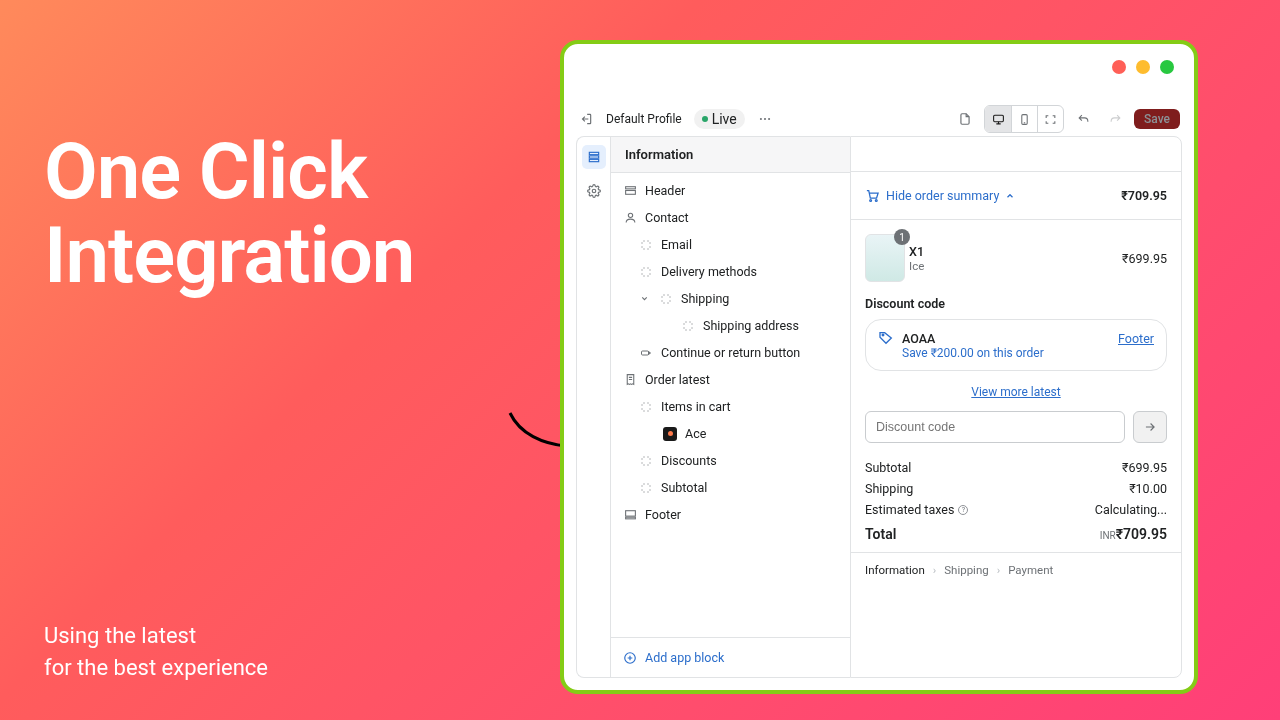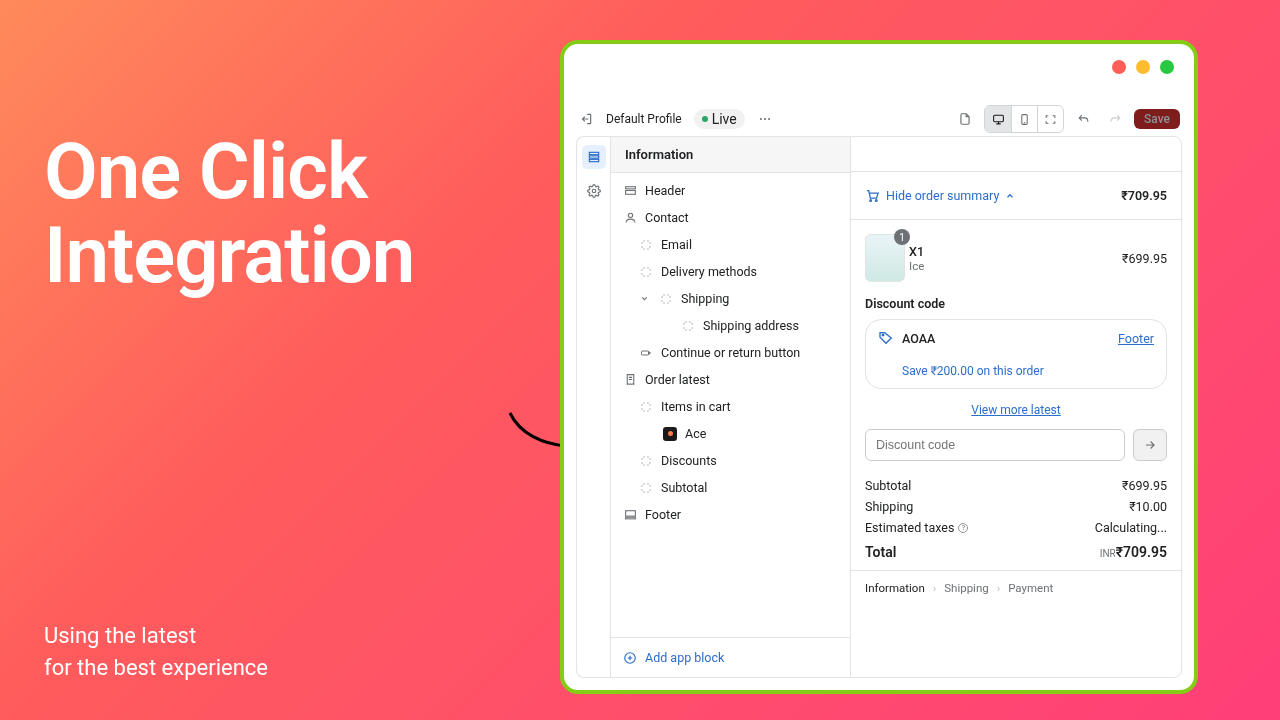--- a/index.html
+++ b/index.html
@@ -59,21 +59,21 @@
   .thumb { width: 40px; height: 48px; border: 1px solid #e1e3e5; border-radius: 6px; position: relative; background: linear-gradient(#e9f4f6, #cfe9e5); }
   .thumb::after { content: attr(data-qty); position: absolute; top: -6px; right: -6px; width: 16px; height: 16px; border-radius: 50%; background: #6d7175; color: #fff; font-size: 10px; display: flex; align-items: center; justify-content: center; }
   .cart-meta { flex: 1; } .cart-title { font-weight: 500; } .cart-variant { color: #6d7175; font-size: 11.5px; }
   .cart-price { }
 
   .sect-title { font-weight: 600; padding: 0 14px 8px; }
   .discount-card { margin: 0 14px 8px; border: 1px solid #e1e3e5; border-radius: 16px; padding: 10px 12px; }
   .dc-row { display: flex; align-items: center; gap: 8px; }
   .tag-ico { width: 16px; height: 16px; color: #2c6ecb; }
   .apply { margin-left: auto; color: #2c6ecb; text-decoration: underline; }
-  .dc-save { color: #2c6ecb; font-size: 12px; padding-left: 24px; margin-top: 18px; }
+  .dc-save { color: #2c6ecb; font-size: 12px; padding-left: 24px; margin-top: 0; }
   .view-more { text-align: center; color: #2c6ecb; text-decoration: underline; font-size: 12px; padding: 6px 0 12px; }
 
   .dc-input-row { display: flex; gap: 8px; margin: 0 14px 14px; }
   .dc-input { flex: 1; border: 1px solid #c9cccf; border-radius: 6px; padding: 8px 10px; font-size: 12.5px; color: #6d7175; background: #fff; }
   .dc-submit { width: 34px; border: 1px solid #c9cccf; border-radius: 6px; background: #f1f1f1; color: #6d7175; display: flex; align-items: center; justify-content: center; }
 
   .sum-line { display: flex; justify-content: space-between; padding: 3px 14px; font-size: 12.5px; }
   .sum-line .lbl { color: #202223; display: flex; align-items: center; gap: 4px; }
   .sum-line.total { font-weight: 600; padding-top: 6px; padding-bottom: 10px; font-size: 14px; }
   .sum-line.total .cur { font-size: 10px; color: #6d7175; font-weight: 400; margin-right: 0; }

